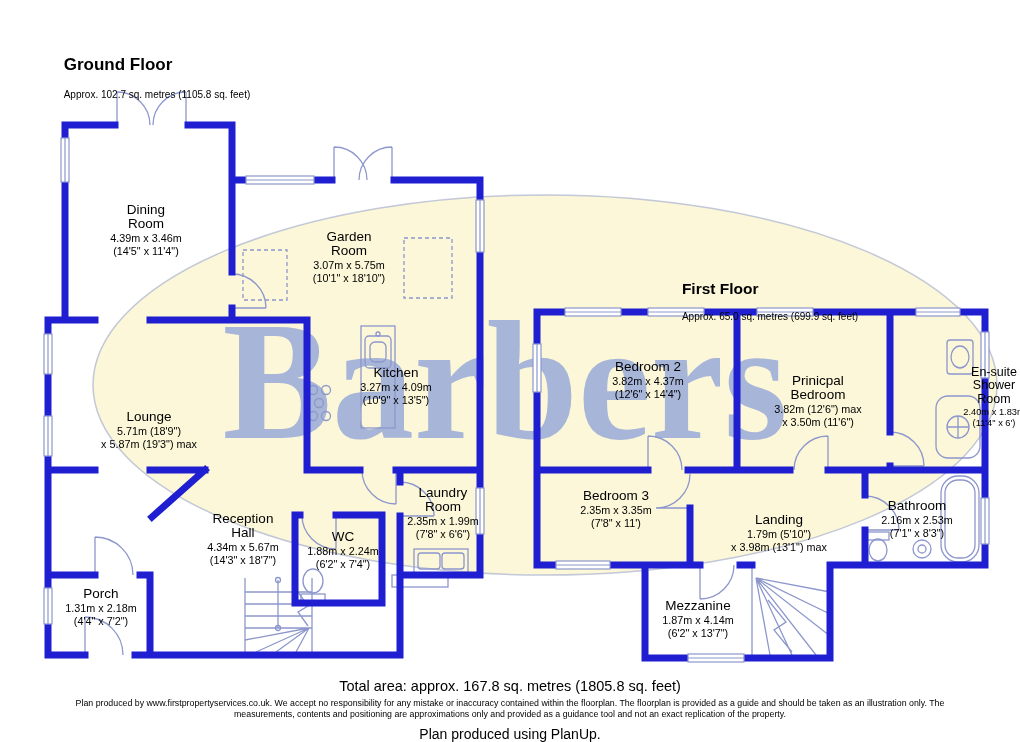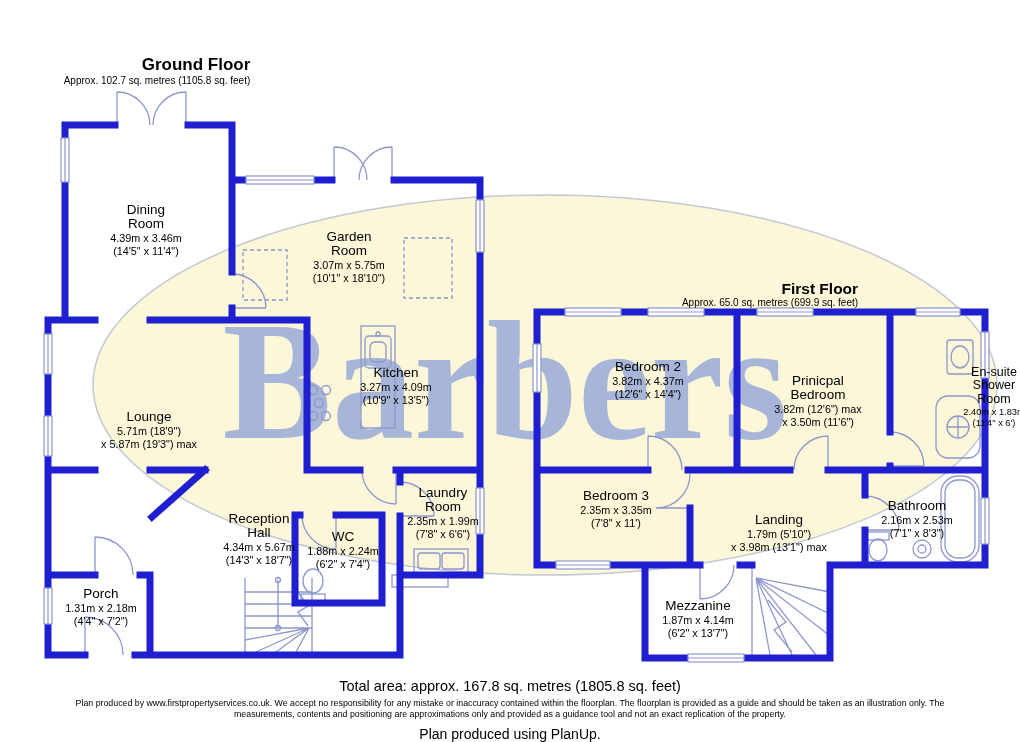--- a/index.html
+++ b/index.html
@@ -1,22 +1,22 @@
 <!DOCTYPE html>
 <html><head>
 <meta charset="utf-8">
 <style>
   html,body{margin:0;padding:0;background:#ffffff;}
   .canvas{position:relative;width:1020px;height:742px;background:#fff;overflow:hidden;
           font-family:"Liberation Sans", sans-serif;color:#000;}
   svg.plan{position:absolute;left:0;top:0;}
-  .floor-head{position:absolute;transform:translateX(-50%);text-align:right;white-space:nowrap;}
+  .floor-head{position:absolute;transform:translateX(-50%);text-align:left;white-space:nowrap;}
   .ftitle{font-weight:bold;font-size:17px;line-height:1.1;}
   .ftitle.small{font-size:15.5px;}
-  .fsub{font-size:10px;margin-top:0;}
+  .fsub{font-size:10px;margin-top:14px;}
   .room-label{position:absolute;transform:translateX(-50%);text-align:center;white-space:nowrap;}
   .rname{display:inline-block;font-weight:normal;font-size:13.5px;line-height:1.07;white-space:normal;}
   .rdim{display:block;font-size:10.8px;line-height:1.18;white-space:nowrap;}
   .rdim.sm{font-size:9.3px;}
   .total-area{position:absolute;left:510px;top:678px;transform:translateX(-50%);
               font-size:14.5px;white-space:nowrap;}
   .disclaimer{position:absolute;left:510px;top:698px;transform:translateX(-50%);
               width:912px;font-size:8.8px;line-height:1.3;text-align:center;}
   .planup{position:absolute;left:510px;top:726px;transform:translateX(-50%);
           font-size:14px;white-space:nowrap;}
@@ -154,21 +154,21 @@
   <div class="room-label" style="left:443px;top:486px">
     <span class="rname" style="width:58px">Laundry Room</span>
     <span class="rdim">2.35m x 1.99m</span>
     <span class="rdim">(7'8" x 6'6")</span>
   </div>
   <div class="room-label" style="left:343px;top:527px">
     <span class="rname">WC</span>
     <span class="rdim">1.88m x 2.24m</span>
     <span class="rdim">(6'2" x 7'4")</span>
   </div>
-  <div class="room-label" style="left:259px;top:512px">
+  <div class="room-label" style="left:243px;top:512px">
     <span class="rname" style="width:72px">Reception Hall</span>
     <span class="rdim">4.34m x 5.67m</span>
     <span class="rdim">(14'3" x 18'7")</span>
   </div>
   <div class="room-label" style="left:101px;top:584px">
     <span class="rname">Porch</span>
     <span class="rdim">1.31m x 2.18m</span>
     <span class="rdim">(4'4" x 7'2")</span>
   </div>
 

